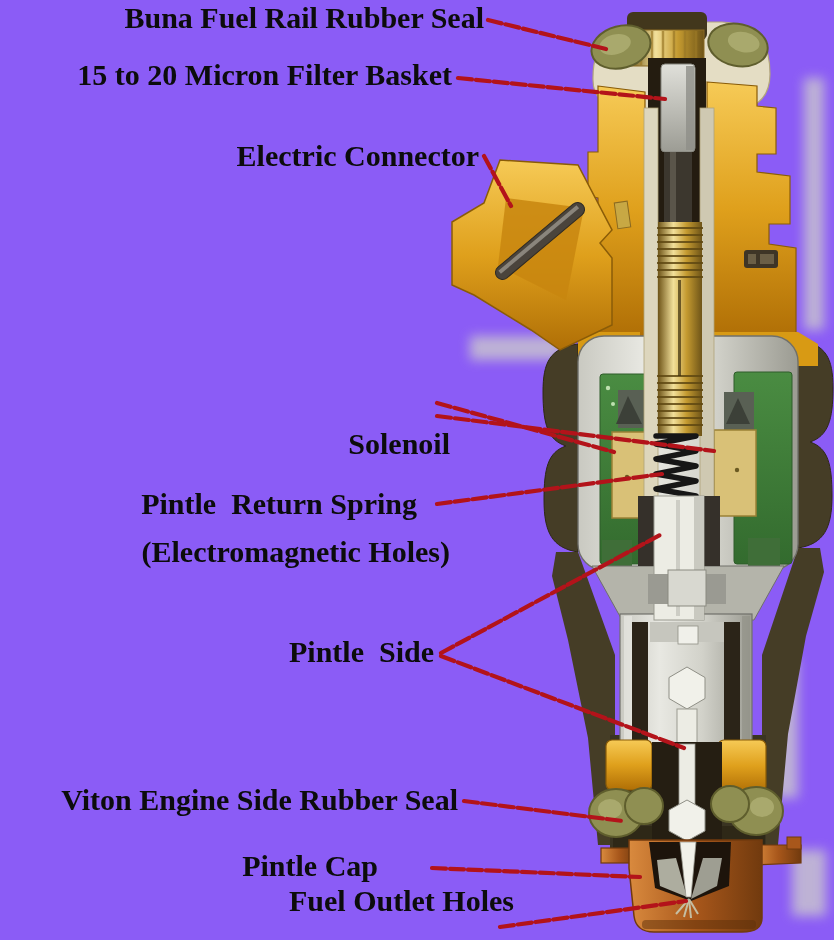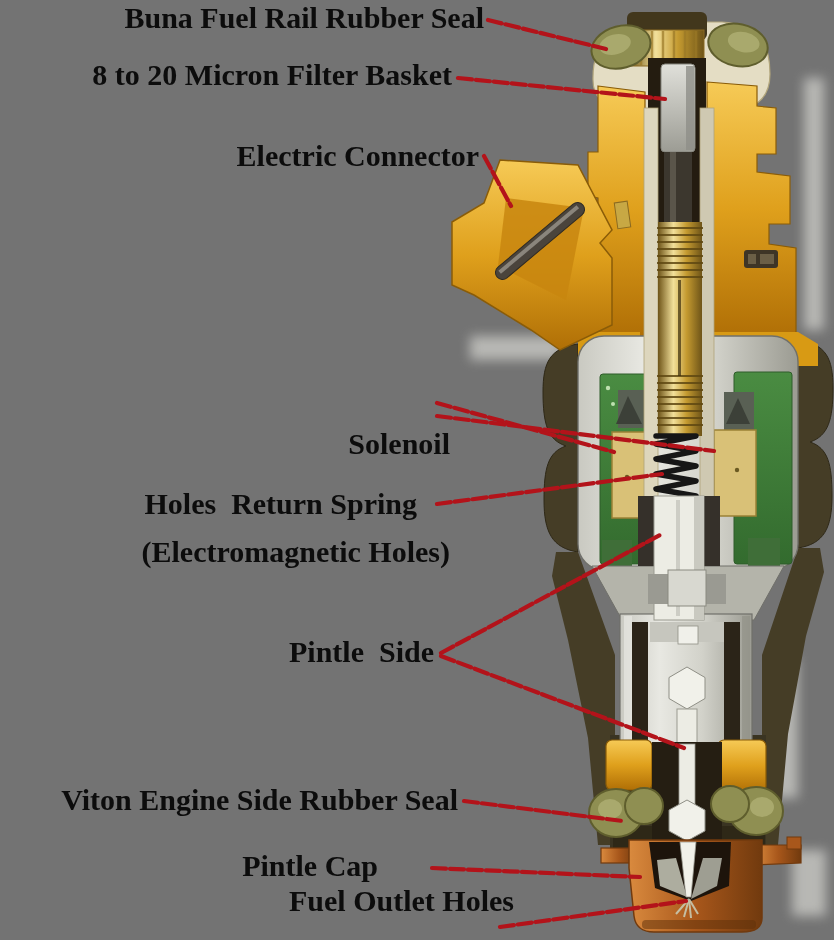--- a/index.html
+++ b/index.html
@@ -1,16 +1,16 @@
 <!DOCTYPE html>
 <html><head>
 <meta charset="utf-8">
 <style>
   html,body{margin:0;padding:0;background:#ffffff;}
-  .stage{position:relative;width:834px;height:940px;background:#737373;overflow:hidden;
+  .stage{position:relative;width:834px;height:940px;background:#8b5cf6;overflow:hidden;
          font-family:"Liberation Serif", serif;}
   .stage svg{position:absolute;left:0;top:0;}
   .lbl{position:absolute;font-weight:700;font-size:30px;line-height:33px;color:#0c0c0c;
        white-space:pre;text-align:right;}
   .lbl-solenoid div{line-height:42px;}
 </style>
 </head>
 <body>
 
 <div class="stage">
@@ -243,25 +243,25 @@
     <line x1="437" y1="504" x2="662" y2="474"></line>
     <line x1="441" y1="653" x2="660" y2="535"></line>
     <line x1="441" y1="656" x2="684" y2="748"></line>
     <line x1="464" y1="801" x2="623" y2="821"></line>
     <line x1="432" y1="868" x2="640" y2="877"></line>
     <line x1="500" y1="927" x2="686" y2="901"></line>
   </g>
 </svg>
 
 <div class="lbl" style="top:1px;  right:350px;">Buna Fuel Rail Rubber Seal</div>
-<div class="lbl" style="top:58px; right:382px;">8 to 20 Micron Filter Basket</div>
+<div class="lbl" style="top:58px; right:382px;">15 to 20 Micron Filter Basket</div>
 <div class="lbl" style="top:139px;right:355px;margin-left:9px;">Electric Connector</div>
 <div class="lbl lbl-solenoid" style="top:357px;right:384px;">
   <div>Solenoil</div>
   <div>(Electromagnetic Holes)</div>
 </div>
-<div class="lbl" style="top:487px;right:417px;">Holes  Return Spring</div>
+<div class="lbl" style="top:487px;right:417px;">Pintle  Return Spring</div>
 <div class="lbl" style="top:635px;right:400px;">Pintle  Side</div>
 <div class="lbl" style="top:849px;right:456px;">Pintle Cap</div>
 <div class="lbl" style="top:783px;right:376px;">Viton Engine Side Rubber Seal</div>
 <div class="lbl" style="top:884px;right:320px;">Fuel Outlet Holes</div>
 
 </div>
 
 </body></html>

